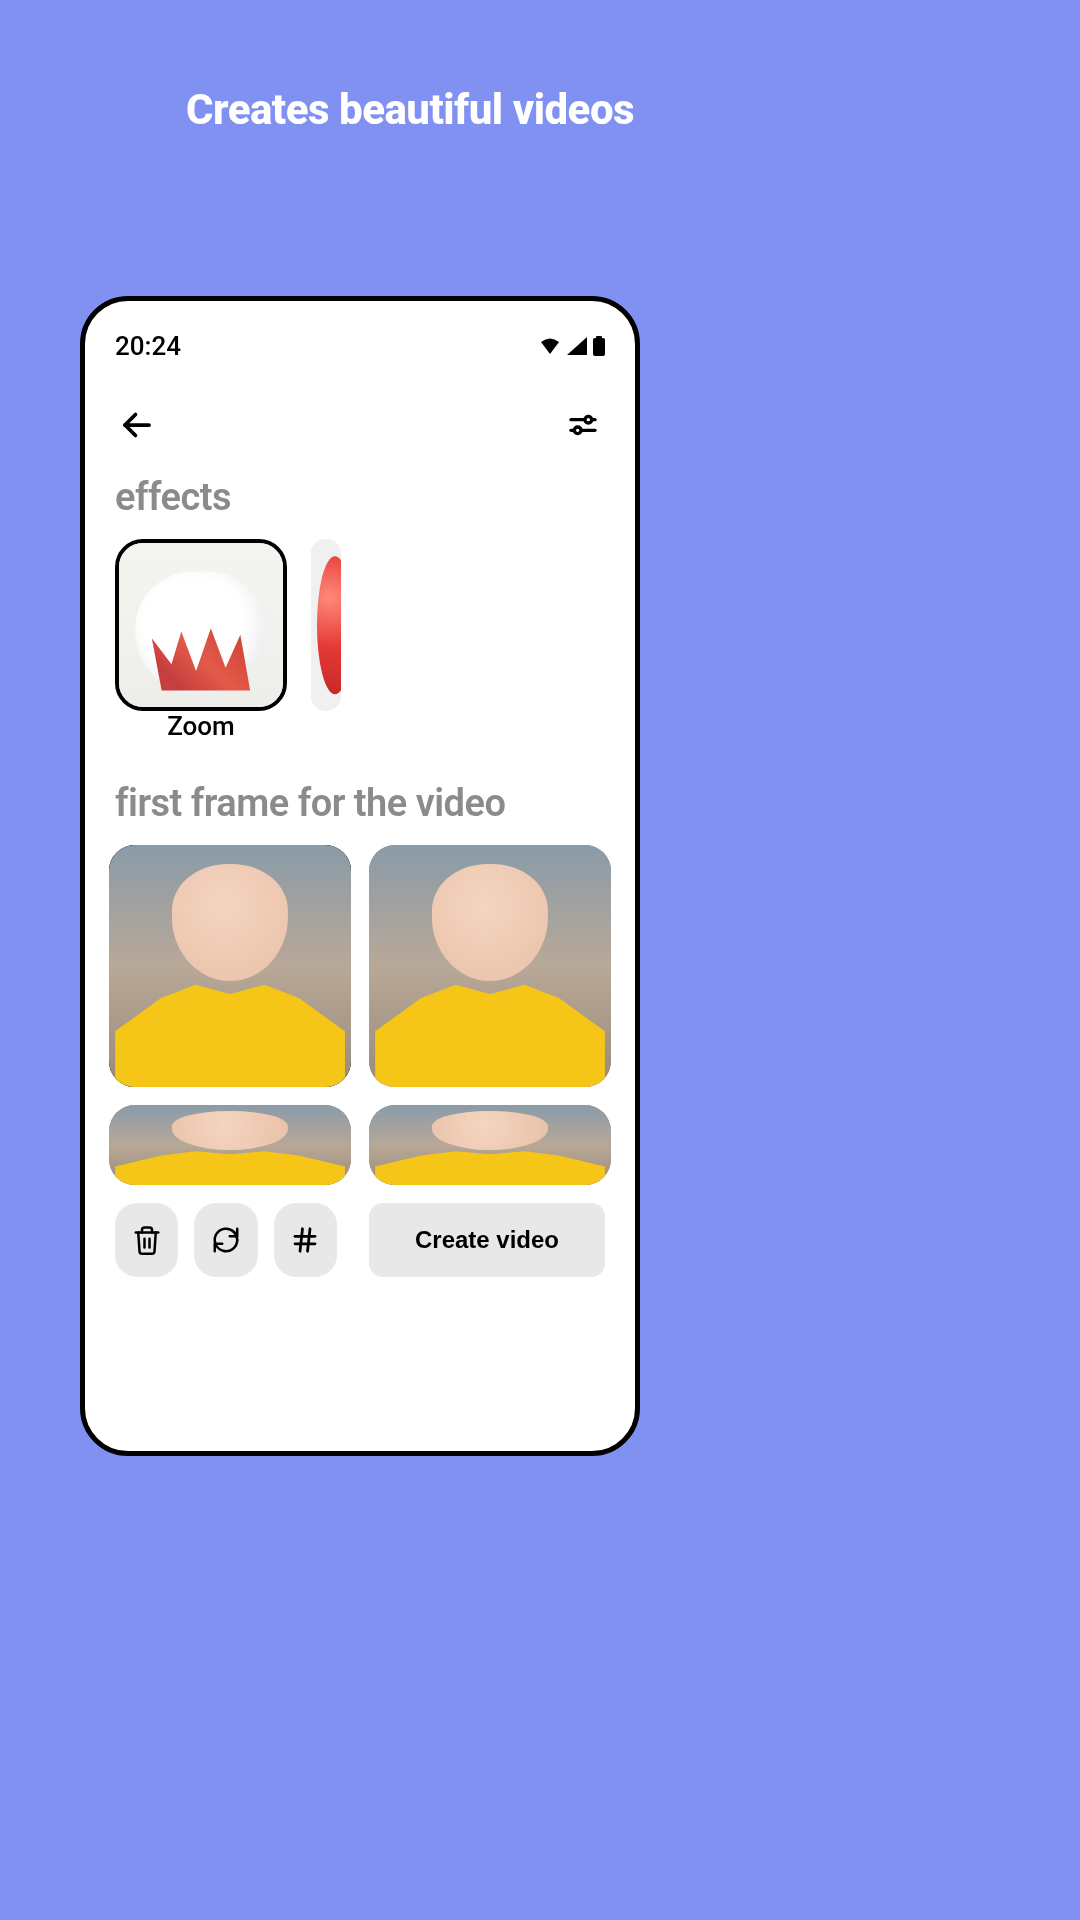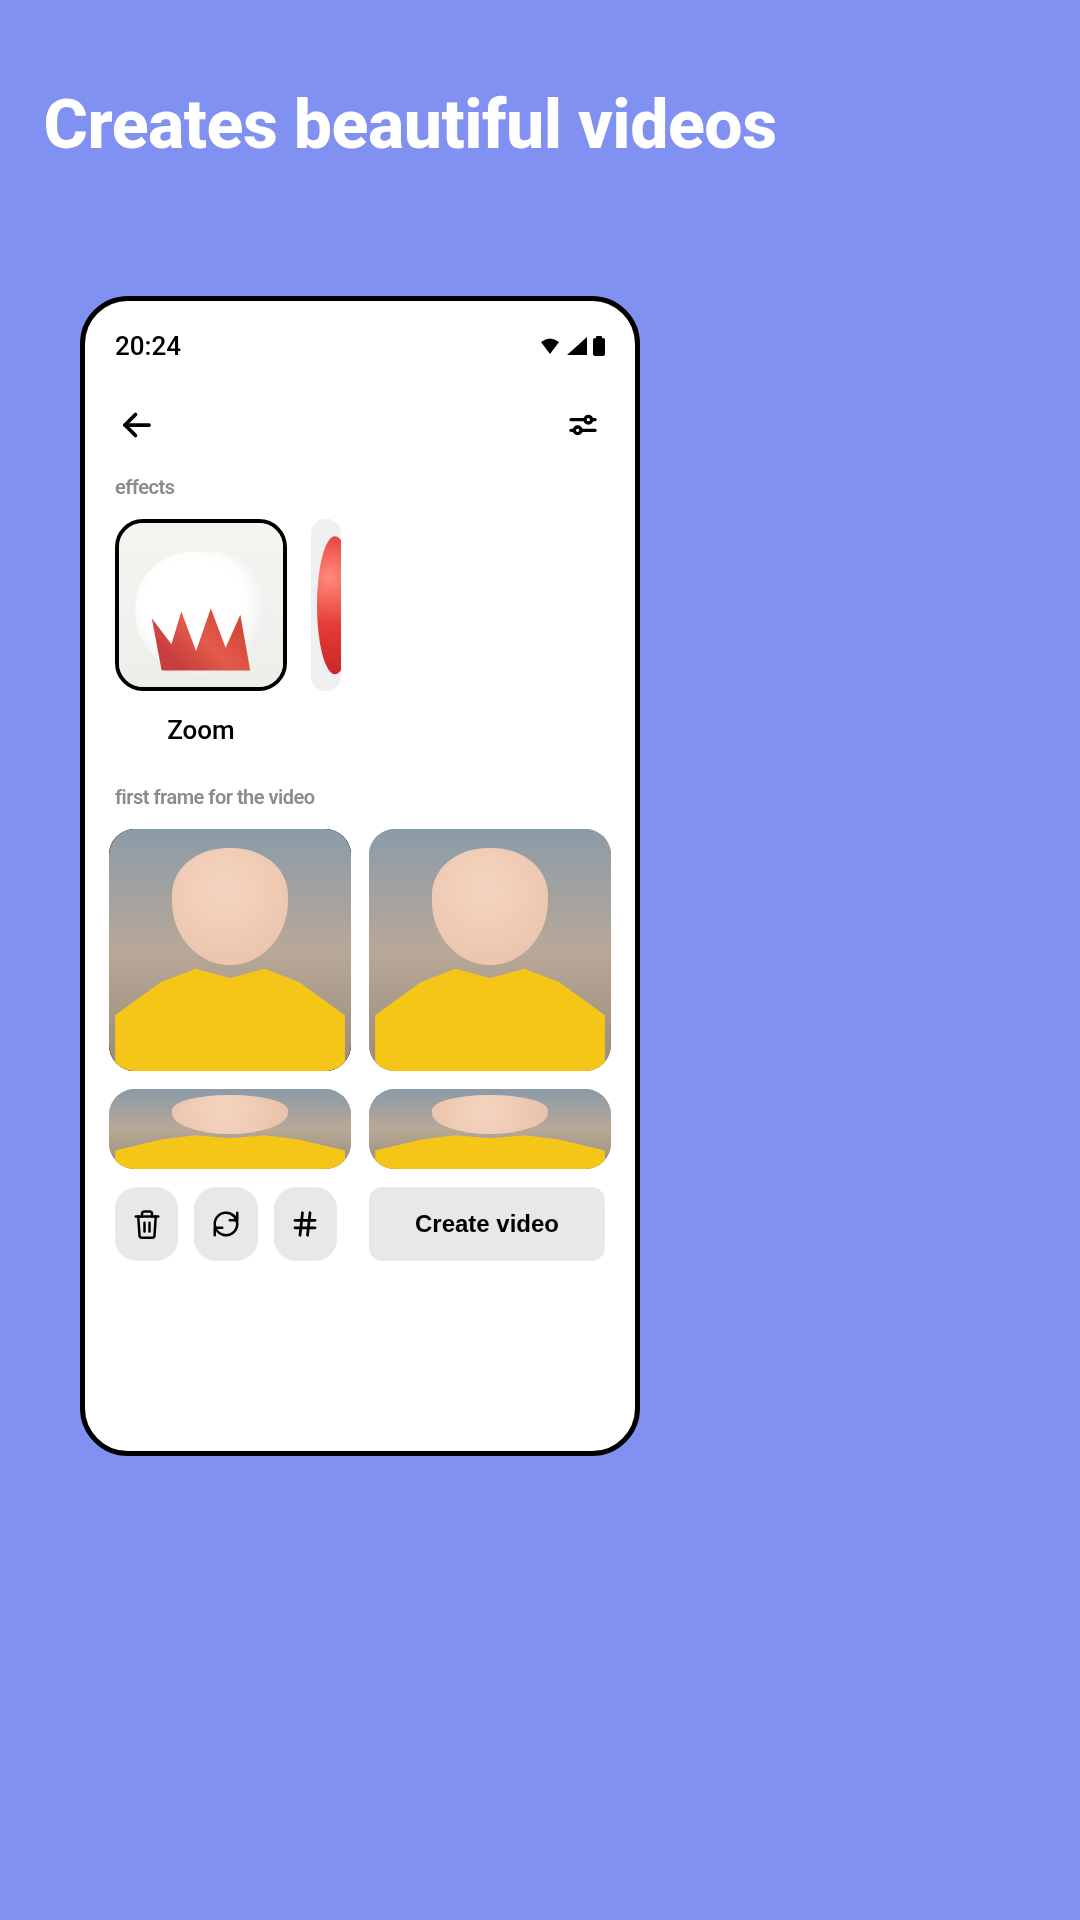--- a/index.html
+++ b/index.html
@@ -7,21 +7,21 @@
       background: #8191f2;
       font-family: -apple-system, BlinkMacSystemFont, 'Segoe UI', Roboto, sans-serif;
       width: 820px;
       height: 1456px;
       overflow: hidden;
       position: relative;
     }
     .marketing-title {
       text-align: center;
       color: #ffffff;
-      font-size: 68px;
+      font-size: 42px;
       font-weight: 800;
       padding: 86px 40px 40px;
       line-height: 1.15;
       letter-spacing: -0.5px;
     }
     .phone-frame {
       position: absolute;
       left: 80px;
       top: 296px;
       width: 560px;
@@ -60,36 +60,36 @@
       height: 44px;
       display: flex;
       align-items: center;
       justify-content: center;
       background: none;
       border: none;
       cursor: pointer;
     }
     .section-title {
       color: #8b8b8b;
-      font-size: 20px;
+      font-size: 38px;
       font-weight: 600;
       padding: 0 6px 20px;
       letter-spacing: -0.5px;
     }
     .effects-row {
       display: flex;
       gap: 24px;
       padding: 0 6px;
       overflow: hidden;
     }
     .effect-item {
       display: flex;
       flex-direction: column;
       align-items: center;
-      gap: 24px;
+      gap: 0;
       flex-shrink: 0;
     }
     .effect-thumb {
       width: 172px;
       height: 172px;
       border-radius: 28px;
       background: #e8e8e8;
       position: relative;
       overflow: hidden;
     }

